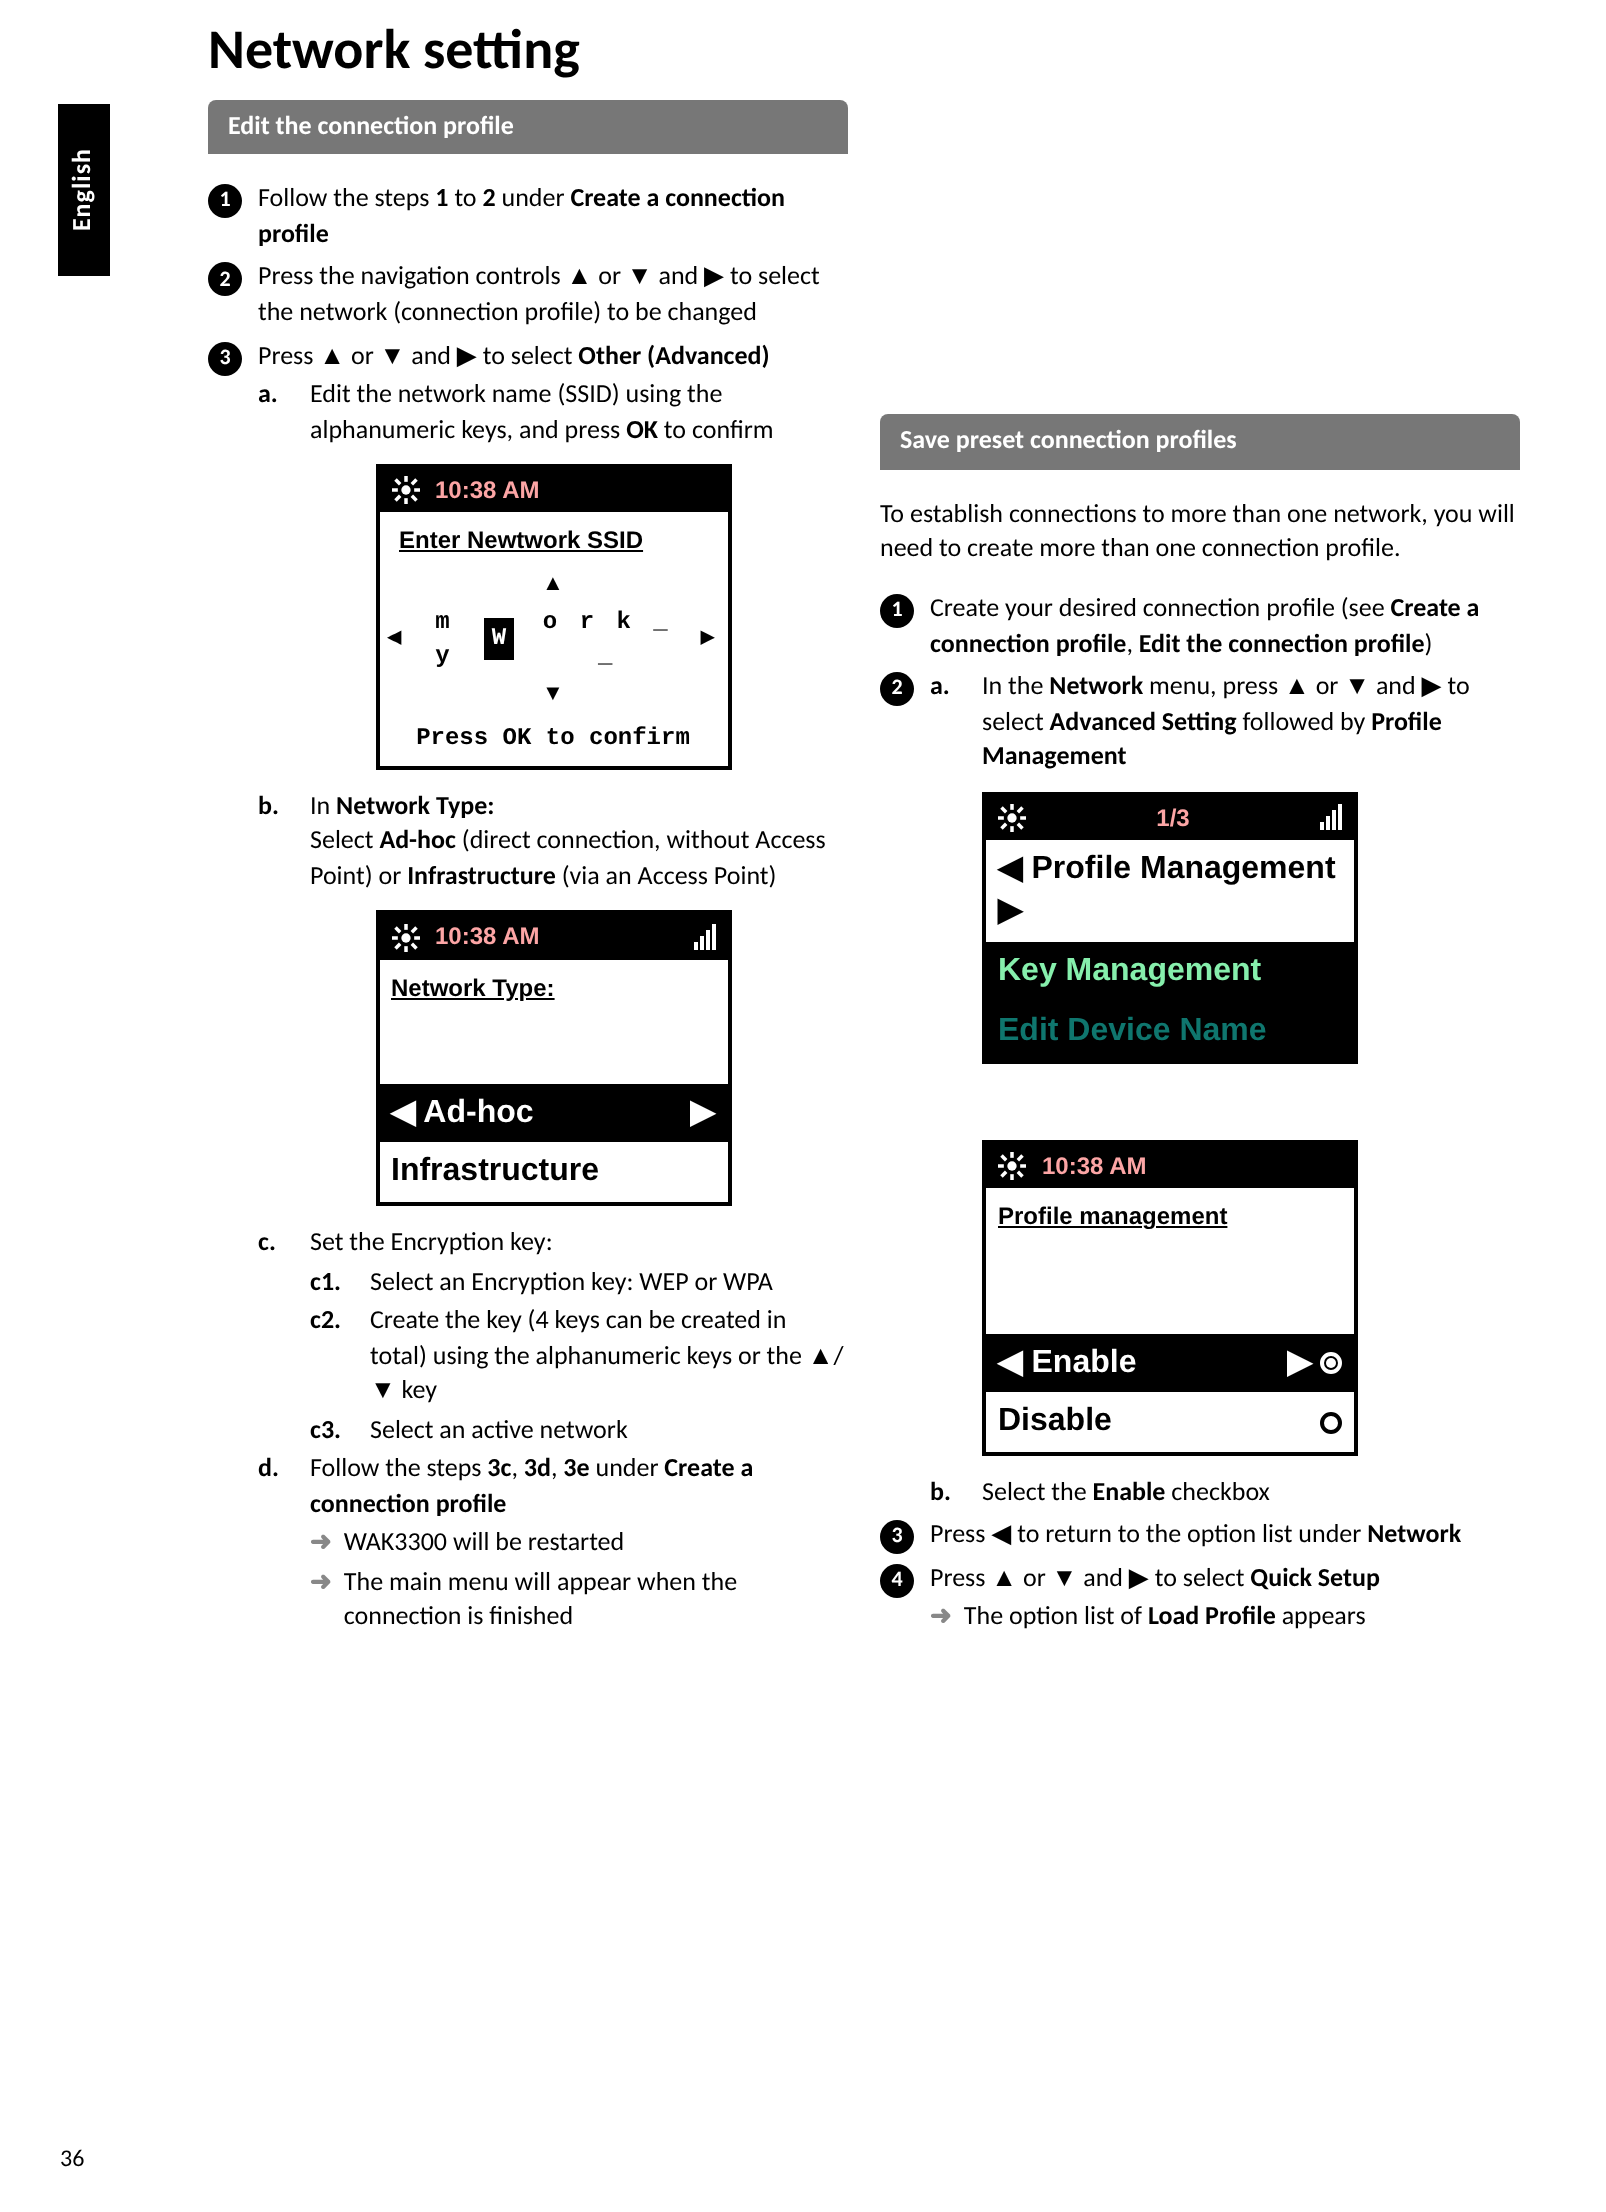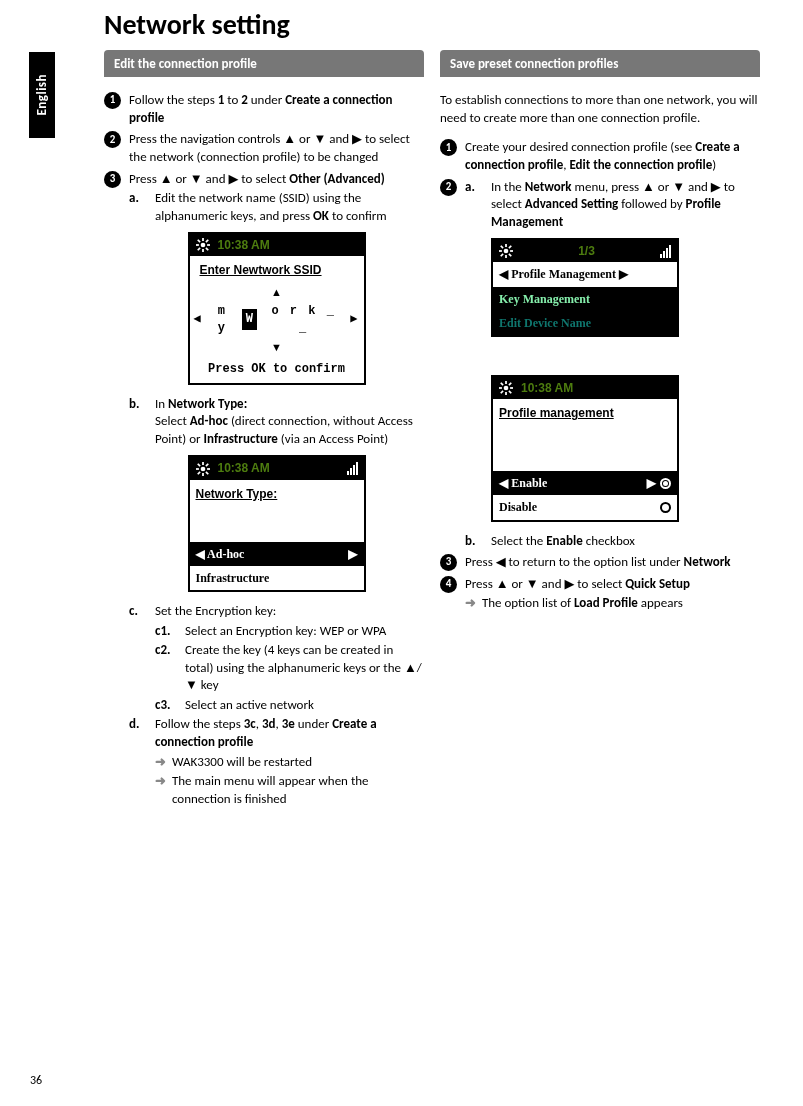--- a/index.html
+++ b/index.html
@@ -31,20 +31,21 @@
     display: flex;
     align-items: center;
     justify-content: center;
   }
   .side-tab span { writing-mode: vertical-rl; transform: rotate(180deg); letter-spacing: 0.5px; }
   .columns {
     display: flex;
     gap: 16px;
     margin-left: 104px;
     margin-right: 40px;
+    align-items: flex-end;
   }
   .col { width: 320px; }
   .section-header {
     background: #777;
     color: #fff;
     font-weight: bold;
     font-size: 13px;
     padding: 5px 10px;
     margin-bottom: 14px;
     border-top-left-radius: 4px;
@@ -81,39 +82,39 @@
     font-family: "Arial Black", Arial, sans-serif;
   }
   .device-1 { width: 178px; }
   .device-2 { width: 178px; }
   .device-3 { width: 188px; }
   .device-4 { width: 188px; }
   .status-bar {
     display: flex;
     align-items: center;
     background: #000;
-    color: #4d7c0f;
+    color: #fca5a5;
     font-size: 12px;
     font-weight: bold;
     padding: 3px 6px;
     gap: 8px;
   }
   .status-bar .spacer { flex: 1; }
   .gear { width:14px; height:14px; display:inline-block; position:relative; }
   .gear svg { width:14px; height:14px; display:block; }
   .signal { display:inline-flex; align-items:flex-end; gap:1px; }
   .signal i { width:2px; background:#fff; display:inline-block; }
   .dev-body { padding: 6px 4px; font-size: 12px; font-weight: bold; text-align:center; }
   .dev-title { text-align:left; padding-left:6px; margin-bottom:6px; font-family: Arial, sans-serif; font-weight:bold;text-decoration:underline; }
   .dev-row { display:flex; align-items:center; justify-content:center; gap:6px; margin:4px 0; font-family: "Courier New", monospace; font-weight:bold; letter-spacing:2px; }
   .dev-row .box { background:#000; color:#fff; padding:2px 4px; letter-spacing:0; }
   .dev-foot { font-family: "Courier New", monospace; font-weight:bold; margin-top:6px; }
   .arrow-up, .arrow-down { font-size:11px; }
   .list-item, .list-item-sel {
-    text-align:left; padding:4px 6px; font-family: Liberation Serif, serif; font-weight:bold; font-size:12px;
+    text-align:left; padding:4px 6px; font-family: Liberation Sans, sans-serif; font-weight:bold; font-size:16px;
     display:flex; align-items:center; justify-content:space-between;
   }
   .list-item-sel { background:#000; color:#fff; }
   .radio-o { width:11px; height:11px; border:2px solid currentColor; border-radius:50%; display:inline-block; }
   .radio-f { width:11px; height:11px; border:2px solid currentColor; border-radius:50%; display:inline-flex; align-items:center; justify-content:center; }
   .radio-f::after { content:""; width:5px; height:5px; background:currentColor; border-radius:50%; }
   .page-num {
     position: absolute;
     bottom: 18px;
     left: 30px;

